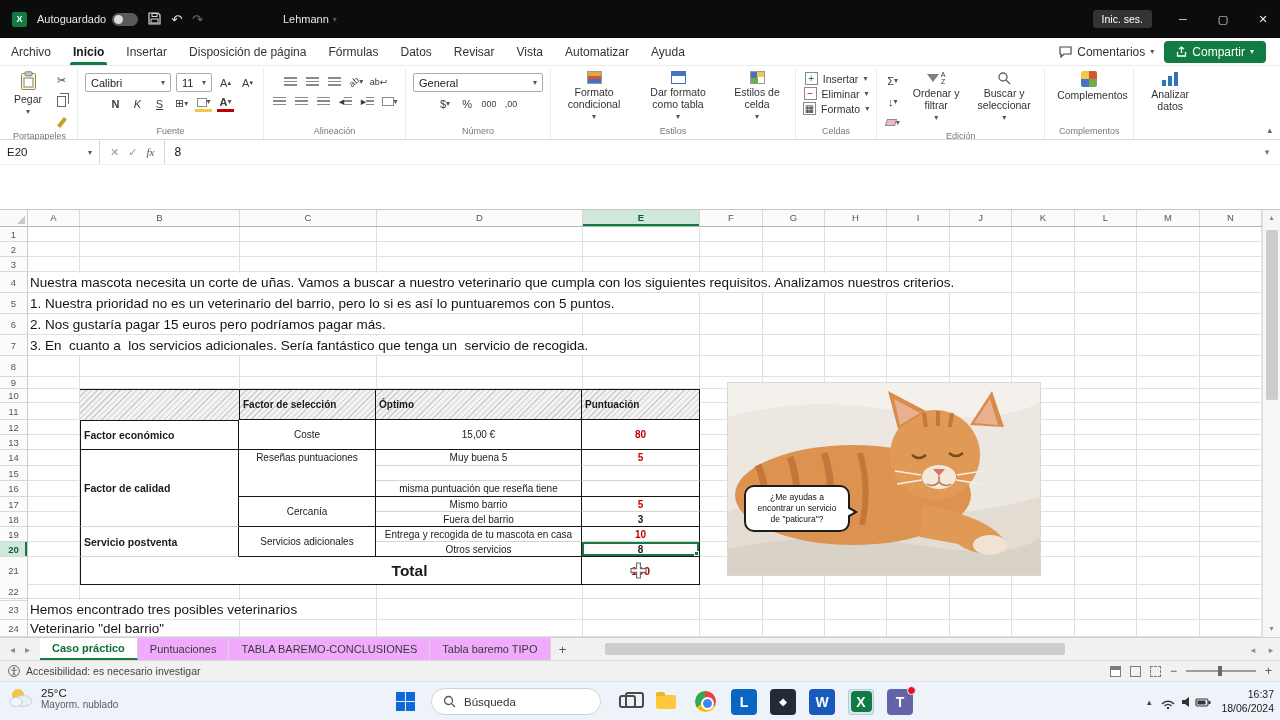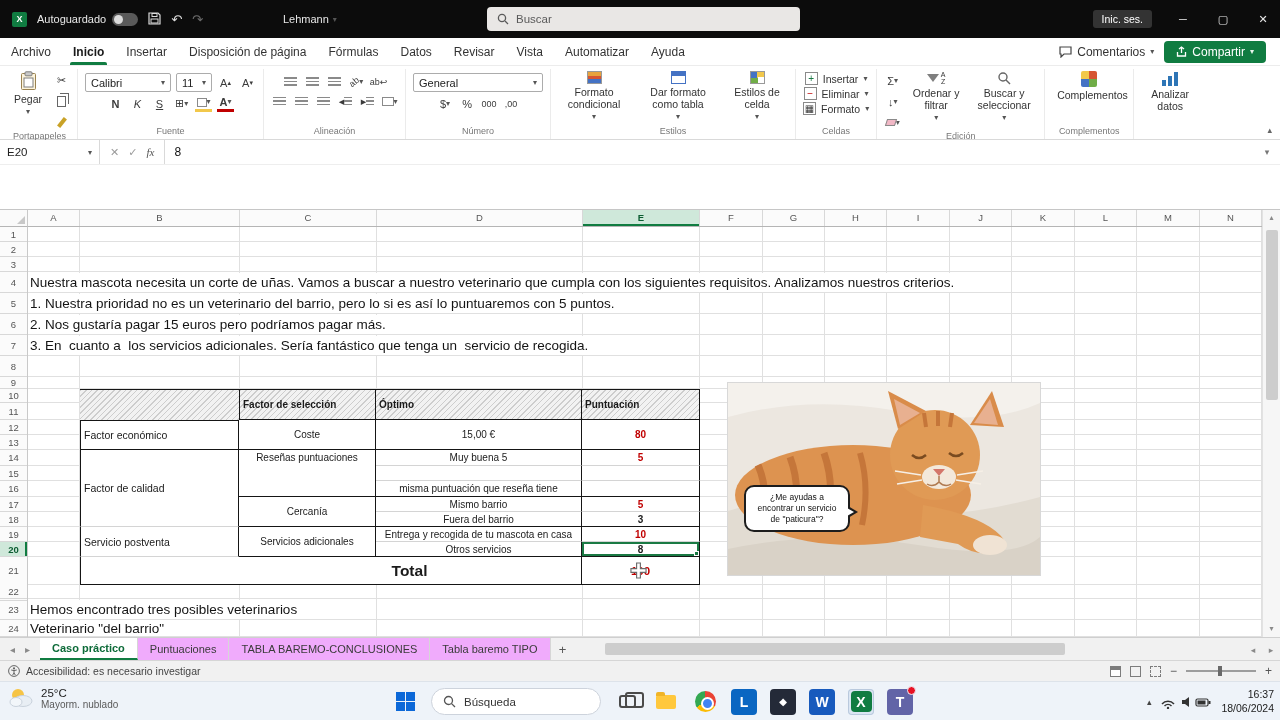--- a/index.html
+++ b/index.html
@@ -80,21 +80,21 @@
   .noteline{position:absolute;left:0;padding:0 0 0 2px;font-size:13.5px;color:#141414;background:#fff;white-space:pre;z-index:1}
 
   
   .baremo{position:absolute;left:52px;top:162px;z-index:2;border-collapse:separate;border-spacing:0;table-layout:fixed;width:620px;font-size:10px;color:#1a1a1a}
   .baremo td{background:#fff;border-right:1px solid #151515;border-bottom:1px solid #151515;padding:0 3px;text-align:center;vertical-align:middle;overflow:hidden}
   .baremo td.first{border-left:1px solid #151515}
   .baremo tr.hdr td{border-top:1px solid #151515;font-weight:bold;background:repeating-linear-gradient(135deg,#cdcdcd 0 1px,#f2f2f2 1px 4px);text-align:left}
   .baremo td.nob{border:none;background:transparent}
   .baremo td.btop{border-top:1px solid #151515}
   .baremo tr.sub td{border-bottom:1px solid #d4d4d4}
-  .baremo td.blabel{font-weight:normal;text-align:left;font-size:10.5px}
+  .baremo td.blabel{font-weight:bold;text-align:left;font-size:10.5px}
   .baremo td.vt{vertical-align:top;padding-top:2px}
   .baremo td.red{color:#c00000;font-weight:bold}
   .baremo td.pts{font-weight:bold}
   .baremo td.totlab{font-weight:bold;font-size:15.5px;padding-left:160px}
   .baremo td.totval{color:#c00000;font-weight:bold;font-size:11.5px}
   .baremo td.selcell{box-shadow:inset 0 0 0 2px #1a7a44;position:relative}
   .baremo td.selcell i{position:absolute;right:0;bottom:0;width:5px;height:5px;background:#1a7a44;border:1px solid #fff}
 
   
   .catpic{position:absolute;left:700px;top:156px;width:312px;height:192px;z-index:2;overflow:hidden;box-shadow:0 0 0 1px #d8d8d8}
@@ -169,27 +169,20 @@
             <rect x="3" y="7" width="7" height="4" fill="none" stroke="#dcdcdc"></rect>
             <rect x="4" y="1.5" width="5" height="3" fill="none" stroke="#dcdcdc"></rect>
           </svg>
       </span>
       <span class="qbtn">↶</span>
       <span class="qbtn dim">↷</span>
       <span class="tmenu">
         <span>Lehmann</span>
         <span class="caret">▾</span>
       </span>
-    </div>
-    <div class="tsearch">
-      <svg width="12" height="12" viewBox="0 0 12 12">
-          <circle cx="5" cy="5" r="3.6" fill="none" stroke="#5a5a5a" stroke-width="1.3"></circle>
-          <path d="M8 8l3 3" stroke="#5a5a5a" stroke-width="1.3"></path>
-        </svg>
-      <span>Buscar</span>
     </div>
     <div class="tright">
       <span class="signin">Inic. ses.</span>
       <span class="wc">─</span>
       <span class="wc">▢</span>
       <span class="wc">✕</span>
     </div>
   </div>
 
   <div class="rtabs">

